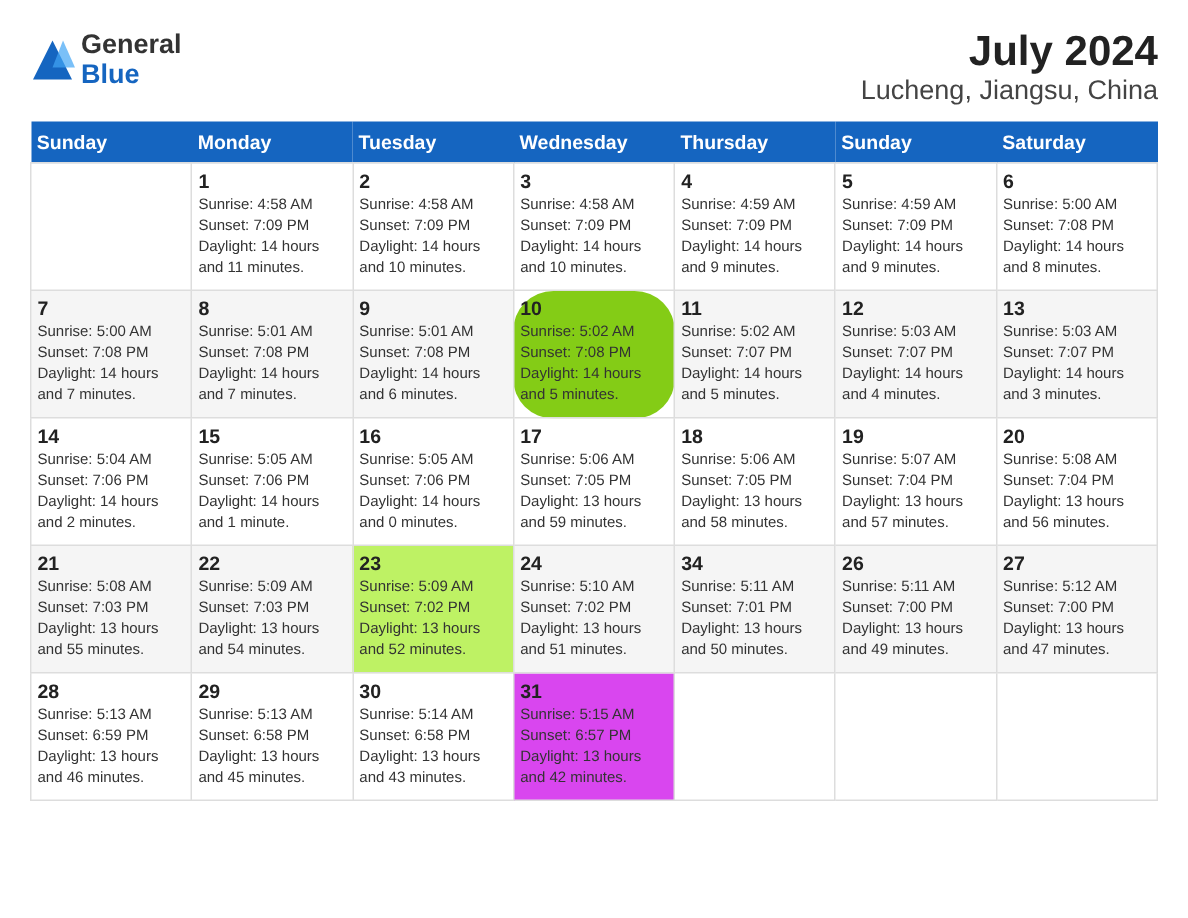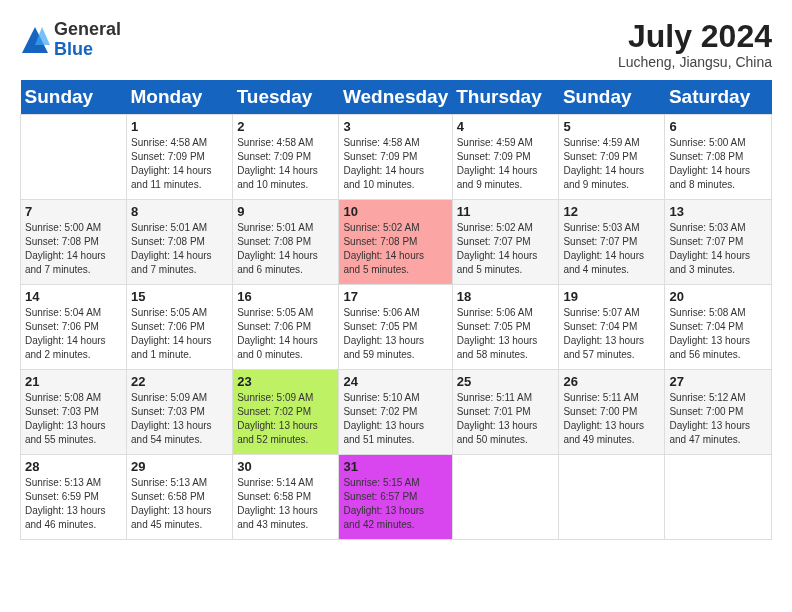--- a/index.html
+++ b/index.html
@@ -37,41 +37,41 @@
     }
     .logo-icon {
       width: 30px;
       height: 30px;
       margin-right: 4px;
     }
     .title-section {
       text-align: right;
     }
     .month-title {
-      font-size: 32px;
+      font-size: 28px;
       font-weight: bold;
       color: #222;
       line-height: 1;
     }
     .location {
-      font-size: 14px;
+      font-size: 18px;
       color: #444;
       margin-top: 2px;
     }
     .calendar {
       width: 100%;
       border-collapse: collapse;
       font-size: 11px;
     }
     .calendar th {
       background-color: #1565c0;
       color: #fff;
       padding: 6px 4px;
       text-align: left;
-      font-size: 19px;
+      font-size: 13px;
       font-weight: bold;
     }
     .calendar td {
       border: 1px solid #ddd;
       vertical-align: top;
       padding: 4px;
       width: calc(100% / 7);
       min-height: 80px;
       height: 85px;
     }
@@ -184,21 +184,21 @@
 Daylight: 14 hours
 and 7 minutes.</div>
         </td>
         <td style="background: rgb(245, 245, 245);">
           <span class="day-number">9</span>
           <div class="day-info" style="white-space: pre-line;">Sunrise: 5:01 AM
 Sunset: 7:08 PM
 Daylight: 14 hours
 and 6 minutes.</div>
         </td>
-        <td style="background: #fca5a5;">
+        <td style="background: #84cc16; border-radius: 27px;">
           <span class="day-number">10</span>
           <div class="day-info" style="white-space: pre-line;">Sunrise: 5:02 AM
 Sunset: 7:08 PM
 Daylight: 14 hours
 and 5 minutes.</div>
         </td>
         <td style="background: rgb(245, 245, 245);">
           <span class="day-number">11</span>
           <div class="day-info" style="white-space: pre-line;">Sunrise: 5:02 AM
 Sunset: 7:07 PM
@@ -294,21 +294,21 @@
 and 52 minutes.</div>
         </td>
         <td style="background: rgb(245, 245, 245);">
           <span class="day-number">24</span>
           <div class="day-info" style="white-space: pre-line;">Sunrise: 5:10 AM
 Sunset: 7:02 PM
 Daylight: 13 hours
 and 51 minutes.</div>
         </td>
         <td style="background: rgb(245, 245, 245);">
-          <span class="day-number">25</span>
+          <span class="day-number">34</span>
           <div class="day-info" style="white-space: pre-line;">Sunrise: 5:11 AM
 Sunset: 7:01 PM
 Daylight: 13 hours
 and 50 minutes.</div>
         </td>
         <td style="background: rgb(245, 245, 245);">
           <span class="day-number">26</span>
           <div class="day-info" style="white-space: pre-line;">Sunrise: 5:11 AM
 Sunset: 7:00 PM
 Daylight: 13 hours

